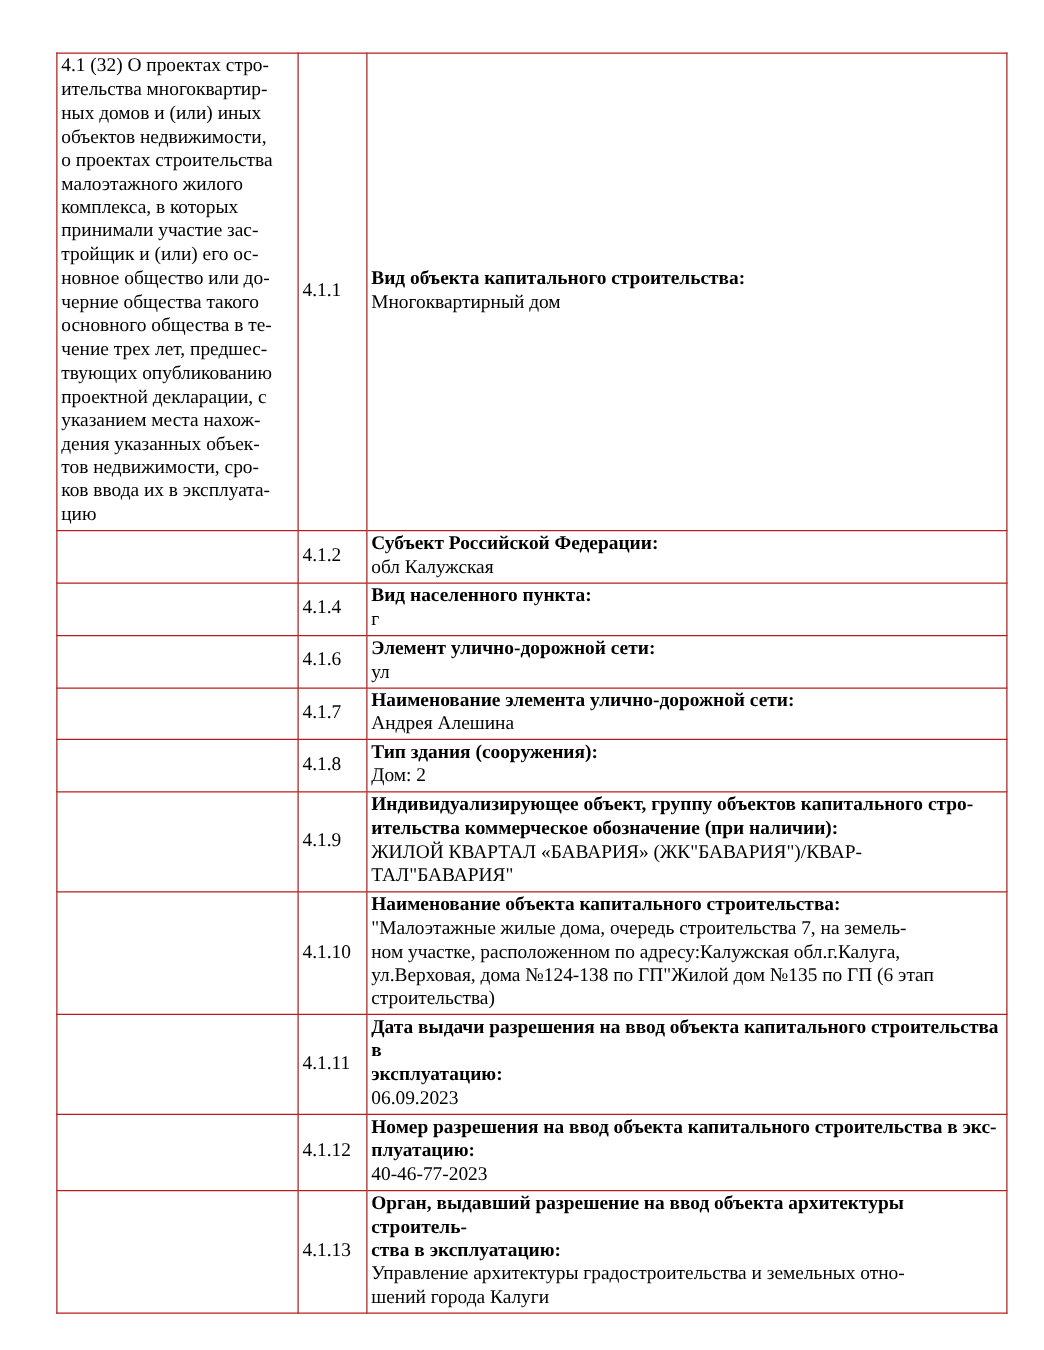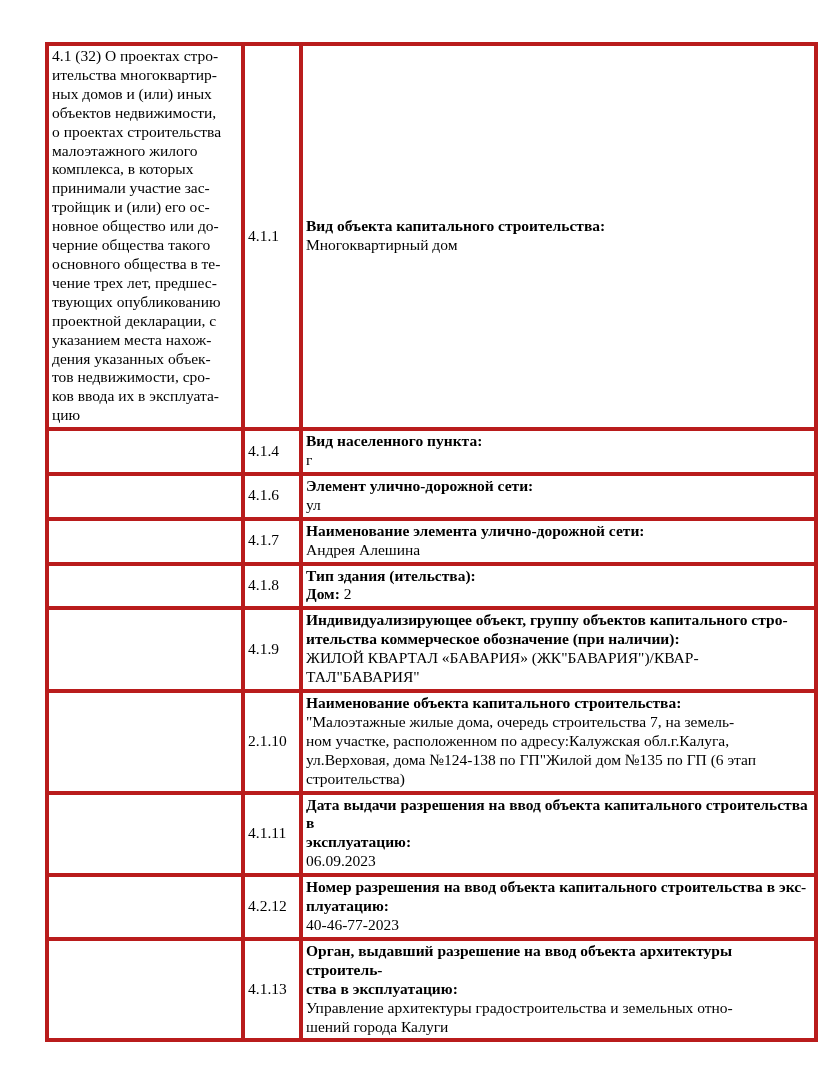--- a/index.html
+++ b/index.html
@@ -13,41 +13,41 @@
     font-family: "Liberation Serif", "DejaVu Serif", serif;
     font-size: 15.5px;
     line-height: 1.22;
   }
   table.decl {
     border-collapse: collapse;
     table-layout: fixed;
     width: 745px;
   }
   table.decl td {
-    border: 4px solid #b91c1c;
+    border: 1px solid #b91c1c;
     padding: 1px 3px 2px 3px;
     vertical-align: middle;
     overflow: hidden;
   }
   td.left-cell {
     width: 186px;
     vertical-align: top;
     white-space: pre-line;
   }
   td.code-cell {
     width: 48px;
     vertical-align: middle;
   }
   td.content-cell {
     width: 505px;
     vertical-align: middle;
   }
   .label { white-space: pre-line; font-weight: bold; }
   .value-line { white-space: pre-line; }
-  .value-prefix { font-weight: bold; }
+  .value-prefix { font-weight: normal; }
   .value { font-weight: normal; }
 </style>
 </head>
 <body>
 
 <div class="page">
   <table class="decl">
     <tbody>
         <tr class="row">
     <td class="left-cell">4.1 (32) О проектах стро-
@@ -71,20 +71,28 @@
 ков ввода их в эксплуата-
 цию</td>
     <td class="code-cell"><span class="code-text">4.1.1</span></td>
     <td class="content-cell">
       <div class="label">Вид объекта капитального строительства:</div>
       <div class="value-line"><span class="value-prefix"></span><span class="value">Многоквартирный дом</span></div>
     </td>
   </tr>
         <tr class="row">
     <td class="left-cell"></td>
+    <td class="code-cell"><span class="code-text">4.1.2</span></td>
+    <td class="content-cell">
+      <div class="label">Субъект Российской Федерации:</div>
+      <div class="value-line"><span class="value-prefix"></span><span class="value">обл Калужская</span></div>
+    </td>
+  </tr>
+        <tr class="row">
+    <td class="left-cell"></td>
     <td class="code-cell"><span class="code-text">4.1.4</span></td>
     <td class="content-cell">
       <div class="label">Вид населенного пункта:</div>
       <div class="value-line"><span class="value-prefix"></span><span class="value">г</span></div>
     </td>
   </tr>
         <tr class="row">
     <td class="left-cell"></td>
     <td class="code-cell"><span class="code-text">4.1.6</span></td>
     <td class="content-cell">
@@ -97,57 +105,57 @@
     <td class="code-cell"><span class="code-text">4.1.7</span></td>
     <td class="content-cell">
       <div class="label">Наименование элемента улично-дорожной сети:</div>
       <div class="value-line"><span class="value-prefix"></span><span class="value">Андрея Алешина</span></div>
     </td>
   </tr>
         <tr class="row">
     <td class="left-cell"></td>
     <td class="code-cell"><span class="code-text">4.1.8</span></td>
     <td class="content-cell">
-      <div class="label">Тип здания (ительства):</div>
+      <div class="label">Тип здания (сооружения):</div>
       <div class="value-line"><span class="value-prefix">Дом: </span><span class="value">2</span></div>
     </td>
   </tr>
         <tr class="row">
     <td class="left-cell"></td>
     <td class="code-cell"><span class="code-text">4.1.9</span></td>
     <td class="content-cell">
       <div class="label">Индивидуализирующее объект, группу объектов капитального стро-
 ительства коммерческое обозначение (при наличии):</div>
       <div class="value-line"><span class="value-prefix"></span><span class="value">ЖИЛОЙ КВАРТАЛ «БАВАРИЯ» (ЖК"БАВАРИЯ")/КВАР-
 ТАЛ"БАВАРИЯ"</span></div>
     </td>
   </tr>
         <tr class="row">
     <td class="left-cell"></td>
-    <td class="code-cell"><span class="code-text">2.1.10</span></td>
+    <td class="code-cell"><span class="code-text">4.1.10</span></td>
     <td class="content-cell">
       <div class="label">Наименование объекта капитального строительства:</div>
       <div class="value-line"><span class="value-prefix"></span><span class="value">"Малоэтажные жилые дома, очередь строительства 7, на земель-
 ном участке, расположенном по адресу:Калужская обл.г.Калуга,
 ул.Верховая, дома №124-138 по ГП"Жилой дом №135 по ГП (6 этап
 строительства)</span></div>
     </td>
   </tr>
         <tr class="row">
     <td class="left-cell"></td>
     <td class="code-cell"><span class="code-text">4.1.11</span></td>
     <td class="content-cell">
       <div class="label">Дата выдачи разрешения на ввод объекта капитального строительства в
 эксплуатацию:</div>
       <div class="value-line"><span class="value-prefix"></span><span class="value">06.09.2023</span></div>
     </td>
   </tr>
         <tr class="row">
     <td class="left-cell"></td>
-    <td class="code-cell"><span class="code-text">4.2.12</span></td>
+    <td class="code-cell"><span class="code-text">4.1.12</span></td>
     <td class="content-cell">
       <div class="label">Номер разрешения на ввод объекта капитального строительства в экс-
 плуатацию:</div>
       <div class="value-line"><span class="value-prefix"></span><span class="value">40-46-77-2023</span></div>
     </td>
   </tr>
         <tr class="row">
     <td class="left-cell"></td>
     <td class="code-cell"><span class="code-text">4.1.13</span></td>
     <td class="content-cell">

